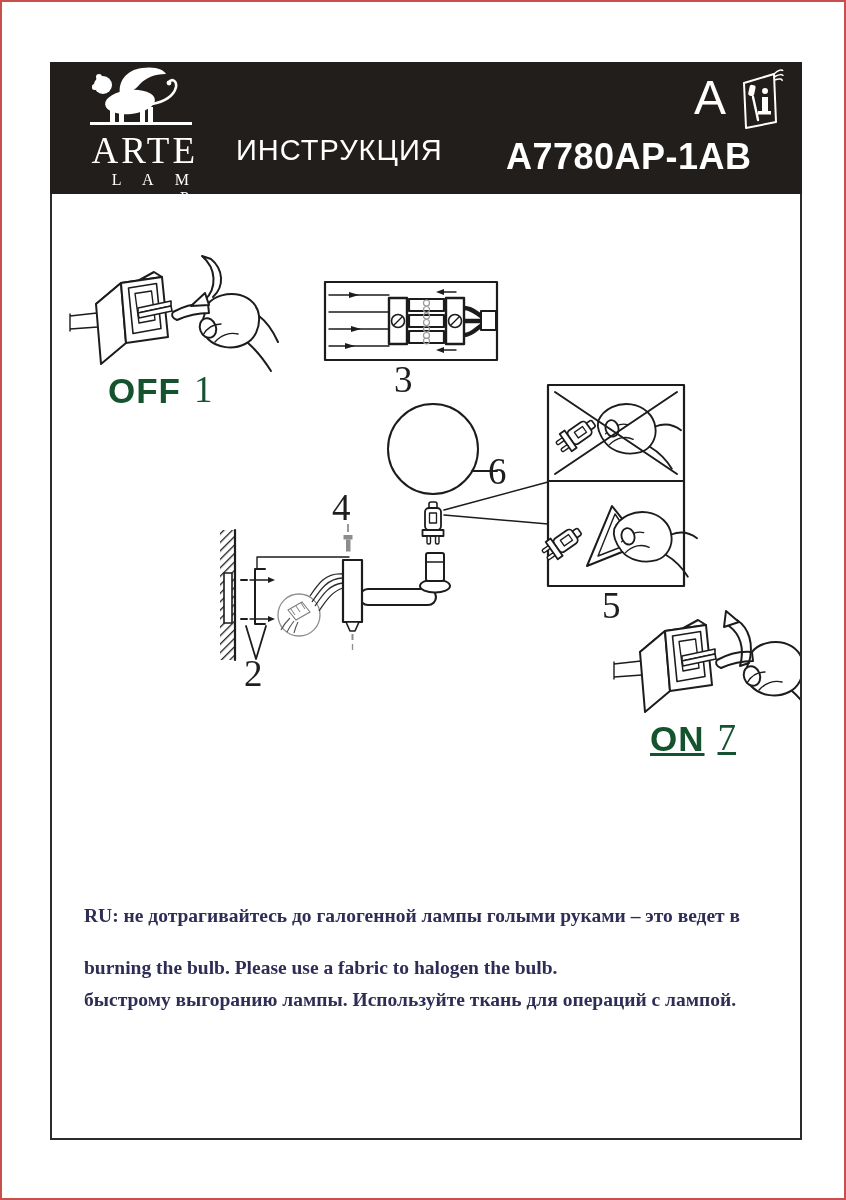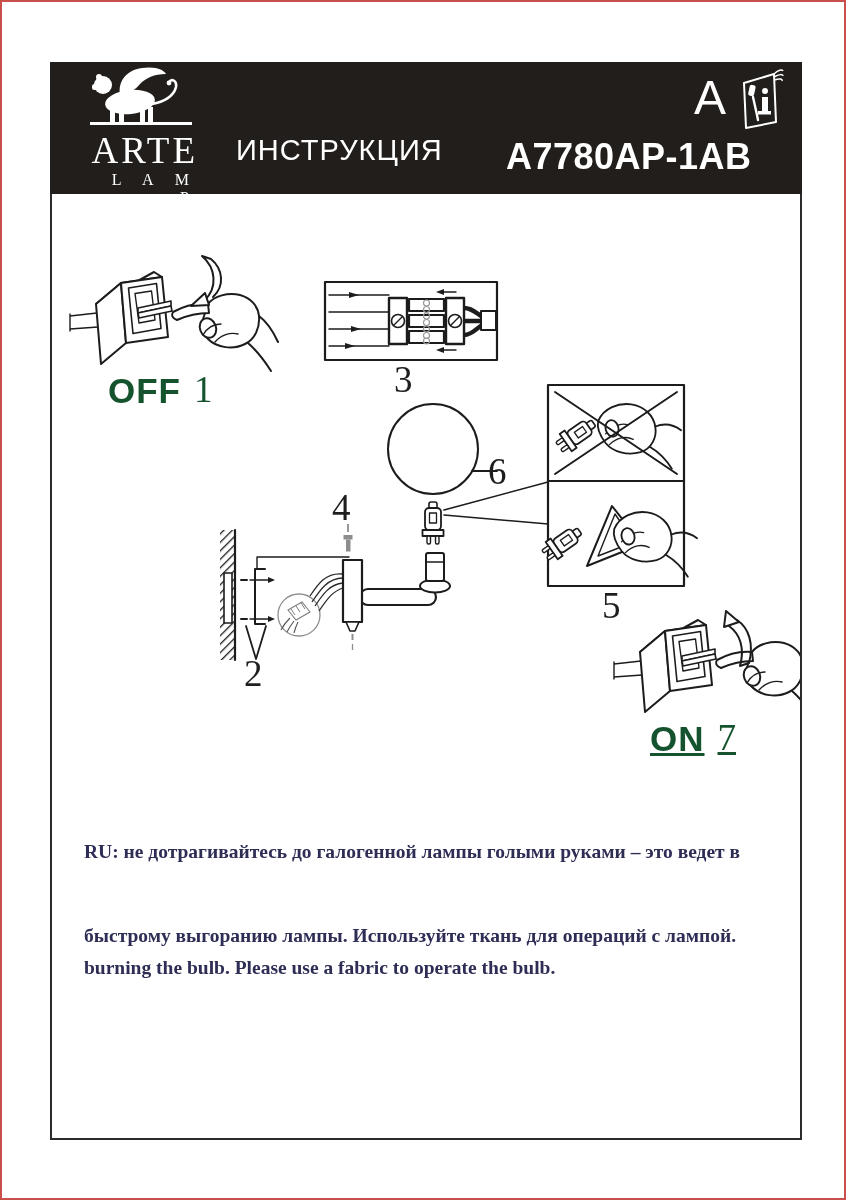--- a/index.html
+++ b/index.html
@@ -220,20 +220,20 @@
   <div class="stepnum" style="left:392px;top:356px;">3</div>
   <div class="stepnum" style="left:486px;top:448px;">6</div>
   <div class="stepnum" style="left:600px;top:582px;">5</div>
   <div class="stepnum" style="left:330px;top:484px;">4</div>
   <div class="stepnum" style="left:242px;top:650px;">2</div>
   <div class="switchlabel" style="left:648px;top:714px;text-decoration:underline;">
     <span>ON</span>
     <span class="num">7</span>
   </div>
 
-  <div class="note" style="top:780px;">
+  <div class="note" style="top:844px;">
     <span>RU: не дотрагивайтесь до галогенной лампы голыми руками – это ведет в</span>
     <span>быстрому выгоранию лампы. Используйте ткань для операций с лампой.</span>
   </div>
   <div class="note" style="top:896px;">
-    <span>burning the bulb. Please use a fabric to operate the bulb.</span>
+    <span>burning the bulb. Please use a fabric to halogen the bulb.</span>
   </div>
 </div>
 
 </body></html>

